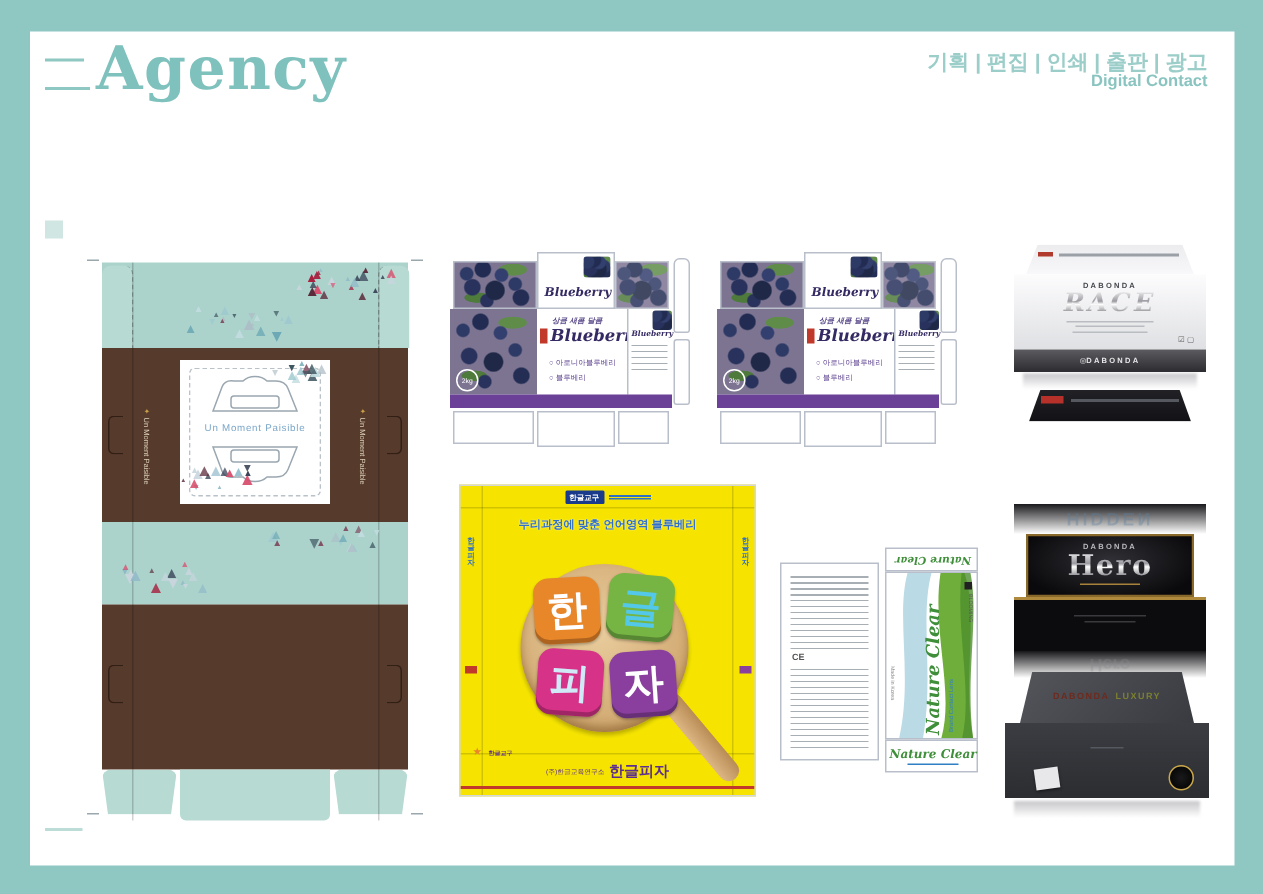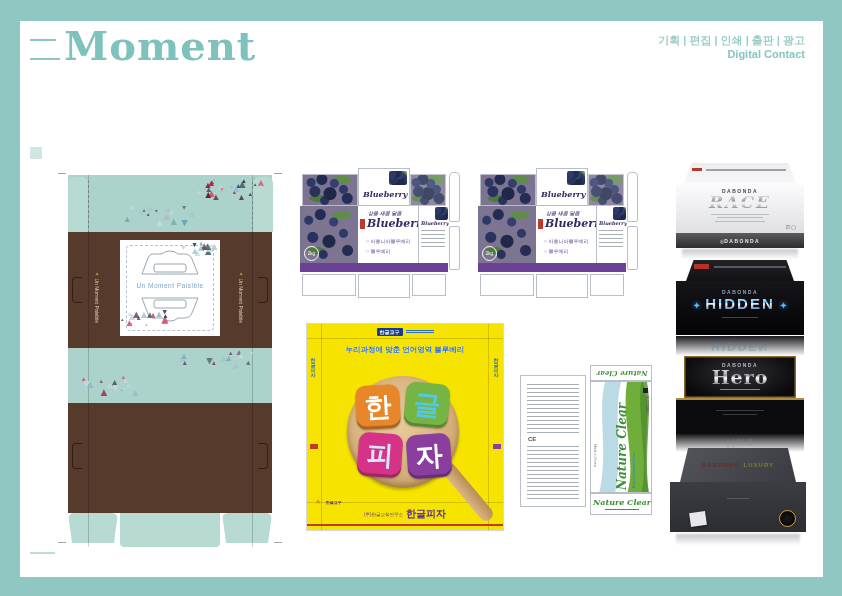--- a/index.html
+++ b/index.html
@@ -48,22 +48,22 @@
 </head>
 <body>
 
 <div class="bar" style="left:0;top:0;width:842px;height:21px"></div>
 <div class="bar" style="left:0;top:0;width:20px;height:596px"></div>
 <div class="bar" style="left:823px;top:0;width:19px;height:596px"></div>
 <div class="bar" style="left:0;top:577px;width:842px;height:19px"></div>
 
 <div class="abs" style="left:30px;top:39px;width:26px;height:2px;background:#8fc7c3"></div>
 <div class="abs" style="left:30px;top:58px;width:30px;height:2px;background:#8fc7c3"></div>
-<div class="abs serif" style="left:64px;top:22px;font-size:40px;font-weight:bold;color:#7ec1bd;letter-spacing:1px">Moment</div>
-<div class="abs" style="right:37px;top:33px;font-size:11px;font-weight:bold;color:#9bcdc9;text-align:right">기획 | 편집 | 인쇄 | 출판 | 광고</div>
+<div class="abs serif" style="left:64px;top:22px;font-size:40px;font-weight:bold;color:#7ec1bd;letter-spacing:1px">Agency</div>
+<div class="abs" style="right:37px;top:33px;font-size:14px;font-weight:bold;color:#9bcdc9;text-align:right">기획 | 편집 | 인쇄 | 출판 | 광고</div>
 <div class="abs" style="right:37px;top:48px;font-size:11px;font-weight:bold;color:#8ac4c0;text-align:right">Digital Contact</div>
 
 <div class="abs" style="left:30px;top:147px;width:12px;height:12px;background:#cfe6e2"></div>
 <div class="abs" style="left:30px;top:552px;width:25px;height:2px;background:#bcdcd8"></div>
 
 <div class="abs" style="left:68px;top:175px;width:204px;height:372px">
 
   <div class="abs" style="left:-10px;top:-2px;width:8px;height:1px;background:#9aa7ad"></div>
   <div class="abs" style="right:-10px;top:-2px;width:8px;height:1px;background:#9aa7ad"></div>
   <div class="abs" style="left:-10px;bottom:4px;width:8px;height:1px;background:#9aa7ad"></div>
@@ -386,29 +386,20 @@
     <span style="color:#e8e8ea;font-size:5px;letter-spacing:1.5px;font-weight:bold">DABONDA</span>
   </div>
   <div class="abs reflect" style="left:6px;top:86px;width:116px;height:12px"></div>
 </div>
 
 <div class="abs" style="left:676px;top:260px;width:128px;height:96px">
   <div class="abs trap" style="left:10px;top:0;width:108px;height:21px;background:linear-gradient(180deg,#222226,#121216)">
     <div class="abs" style="left:8px;top:4px;width:15px;height:5px;background:#b5312a"></div>
     <div class="abs" style="left:28px;top:6px;width:72px;height:1.5px;background:#55585e"></div>
   </div>
-  <div class="abs" style="left:0;top:21px;width:128px;height:54px;background:linear-gradient(180deg,#15151a,#040406);text-align:center">
-    <div style="font-size:5px;letter-spacing:1.5px;color:#8fa3b8;margin-top:8px;font-weight:bold">DABONDA</div>
-    <div style="line-height:1;margin-top:1px">
-      <span style="color:#55b9ff;font-size:10px;text-shadow:0 0 4px #2f8fe8">✦</span>
-      <span class="bluechrome" style="font-size:15px;font-weight:900;letter-spacing:2px">HIDDEN</span>
-      <span style="color:#55b9ff;font-size:10px;text-shadow:0 0 4px #2f8fe8">✦</span>
-    </div>
-    <div class="tinyline" style="width:36px;background:#3c465a;margin-top:5px"></div>
-  </div>
   <div class="abs center" style="left:0;top:76px;width:128px;height:20px;background:linear-gradient(180deg,#1a1a1e,rgba(255,255,255,0))">
     <span style="transform:scaleY(-1);color:#5a7f9e;opacity:.35;font-size:12px;font-weight:900;letter-spacing:2px">HIDDEN</span>
   </div>
 </div>
 
 <div class="abs" style="left:676px;top:356px;width:128px;height:96px">
   <div class="abs" style="left:8px;top:0;width:112px;height:42px;background:radial-gradient(ellipse at 50% 42%,#303036,#0a0a0c 78%);box-shadow:inset 0 0 0 1.5px #8a6a2a;text-align:center">
     <div style="font-size:5px;letter-spacing:1.5px;color:#b9b9bd;margin-top:6px;font-weight:bold">DABONDA</div>
     <div class="chrome serif" style="font-size:19px;font-weight:900;line-height:1;letter-spacing:1px">Hero</div>
     <div style="width:40px;height:1px;background:#a8823a;margin:2px auto"></div>

